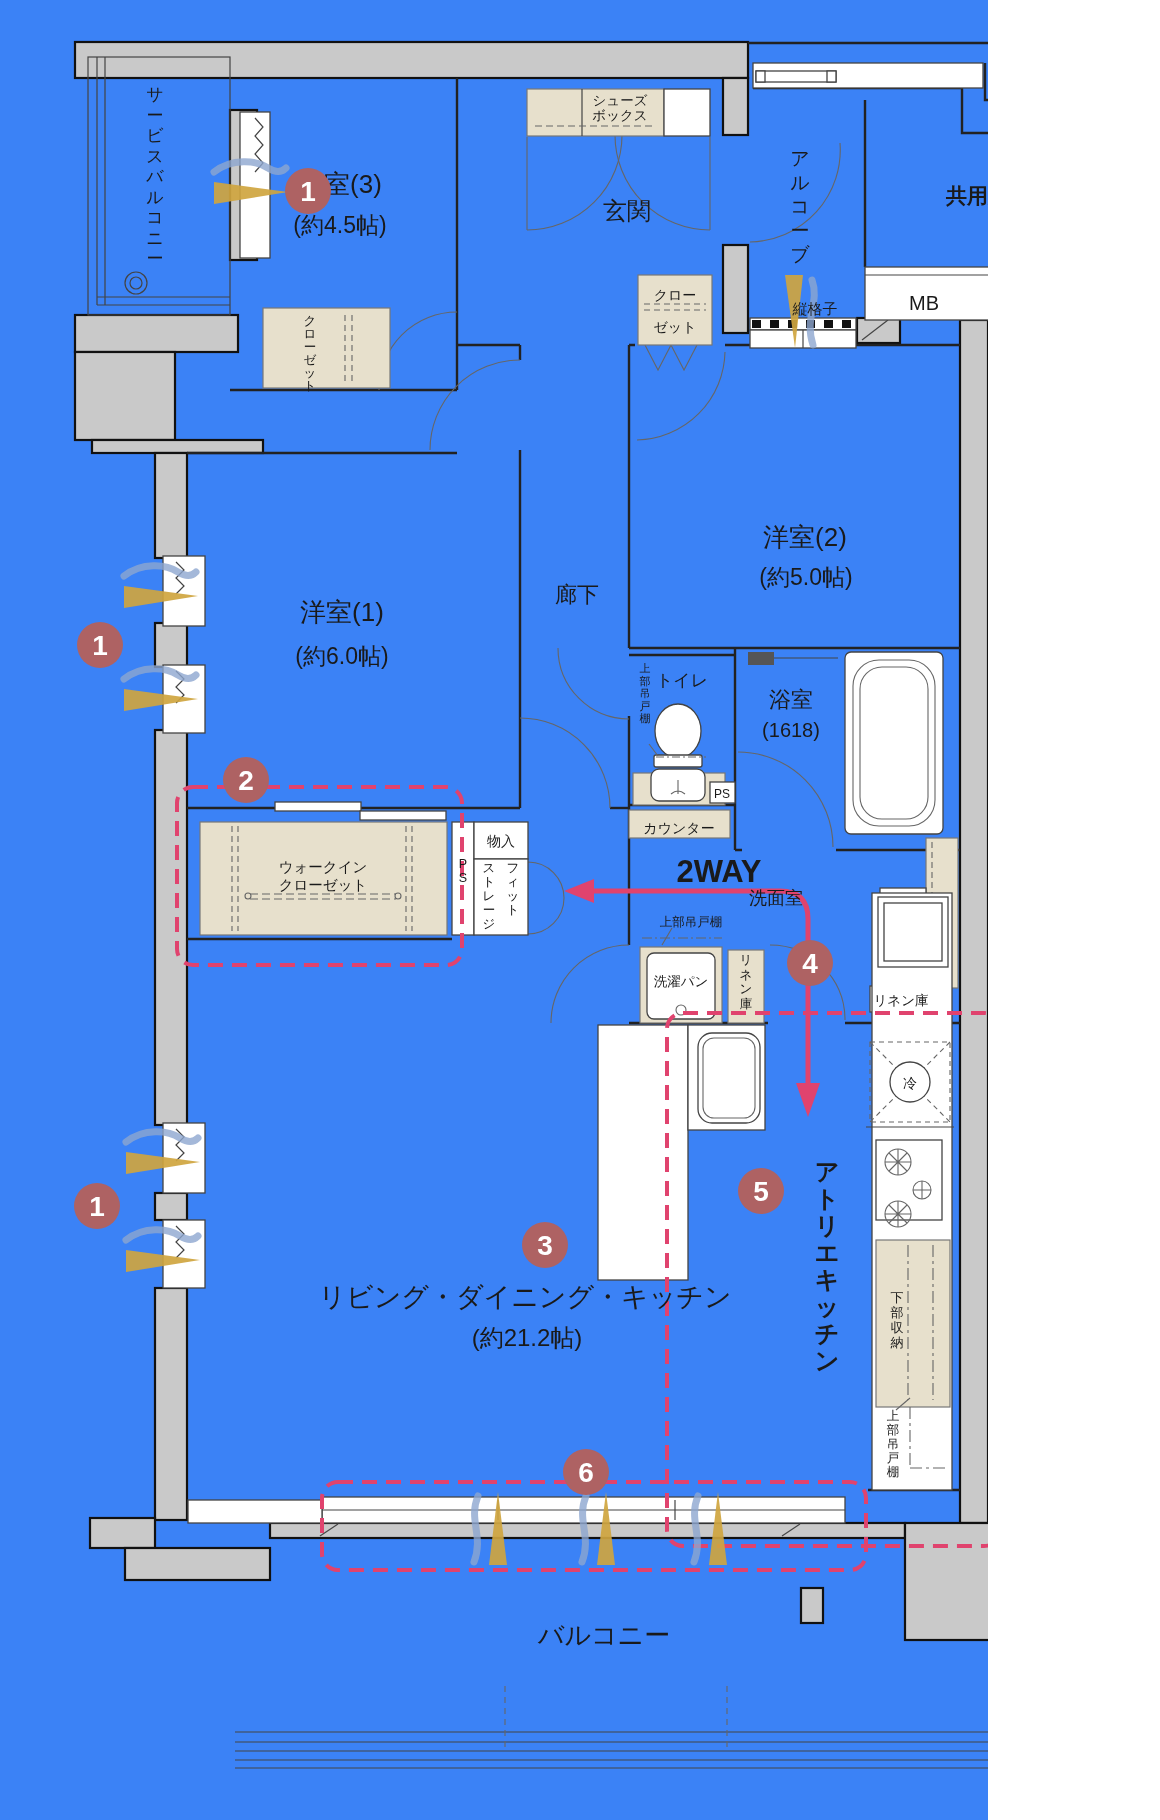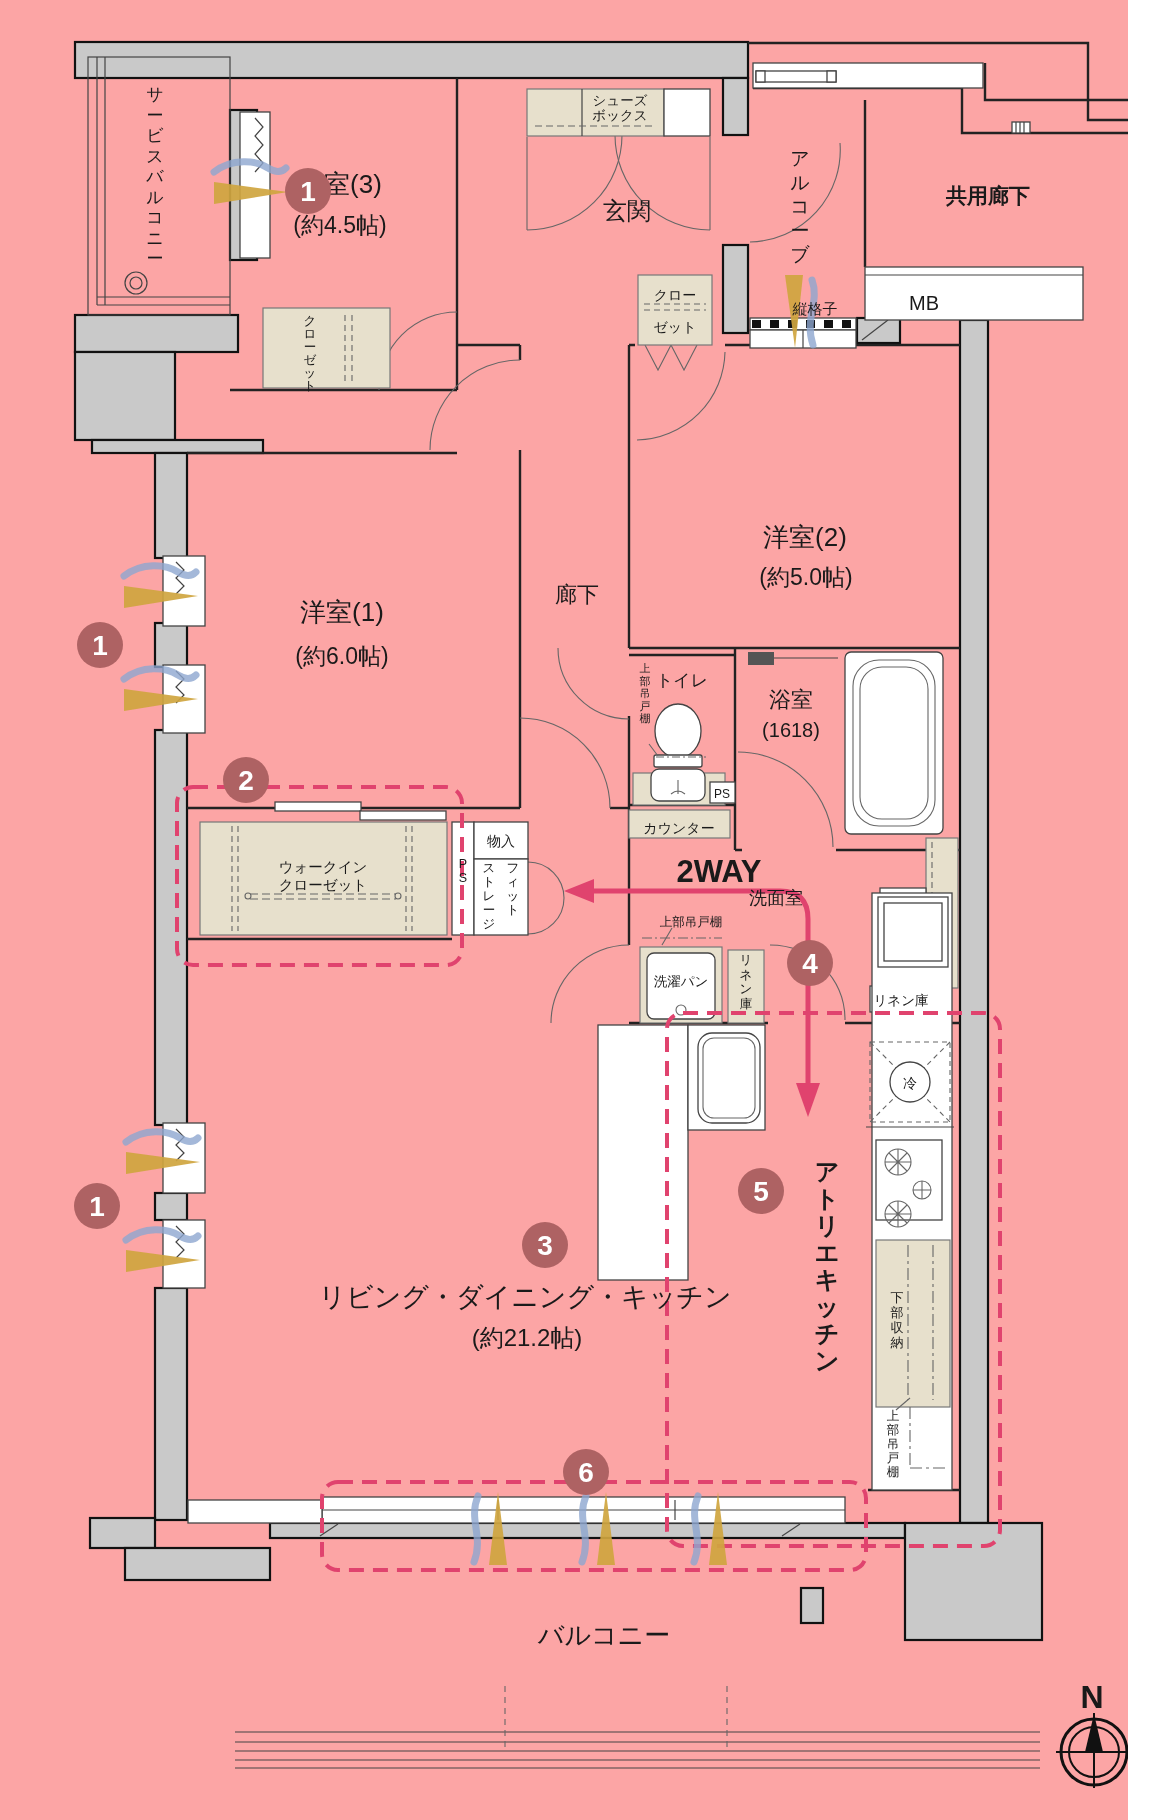--- a/index.html
+++ b/index.html
@@ -1,16 +1,16 @@
 <!DOCTYPE html>
 <html><head>
 <meta charset="utf-8">
 <style>
   html,body{margin:0;padding:0;background:#ffffff;}
-  .stage{position:relative;width:1128px;height:1820px;background:#fca5a5;overflow:hidden;
+  .stage{position:relative;width:988px;height:1820px;background:#3b82f6;overflow:hidden;
          font-family:"Liberation Sans","DejaVu Sans",sans-serif;}
   svg{position:absolute;left:0;top:0;}
   svg text{font-family:"Liberation Sans","DejaVu Sans",sans-serif;fill:#1a1a1a;}
   .wall{fill:#c9c9c9;stroke:#111;stroke-width:2.2;}
   .ln{stroke:#222;stroke-width:2.4;fill:none;}
   .thin{stroke:#444;stroke-width:1.2;fill:none;}
   .door{stroke:#666;stroke-width:1.1;fill:none;}
   .beige{fill:#e7e0cc;stroke:#777;stroke-width:1.2;}
   .fix{fill:#fff;stroke:#444;stroke-width:1.3;}
   .pinkdash{fill:none;stroke:#e0436e;stroke-width:4;stroke-dasharray:15 9;}

